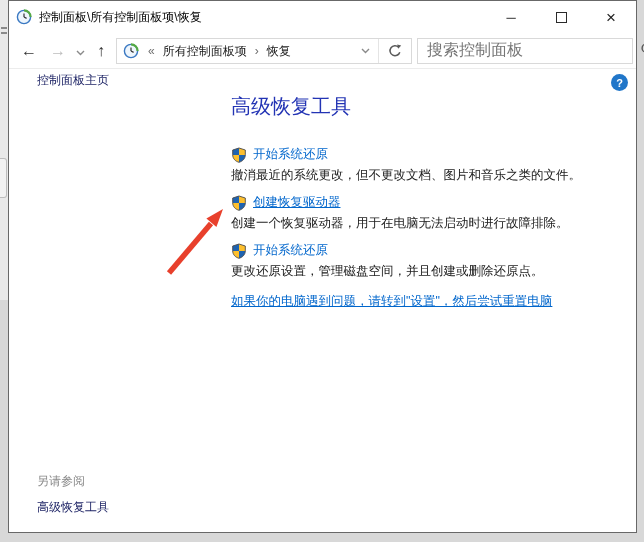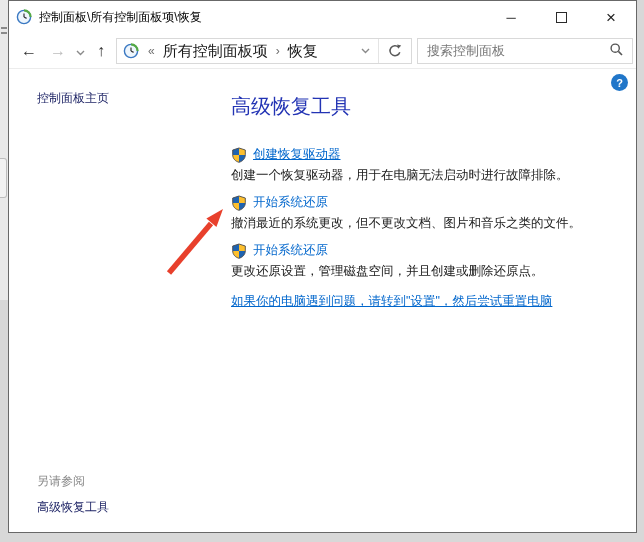--- a/index.html
+++ b/index.html
@@ -18,28 +18,28 @@
   .win-btn .glyph{font-size:13px;line-height:1;}
   .win-btn .glyph-close{font-size:17px;line-height:1;}
   .max-box{display:inline-block;width:9px;height:9px;border:1px solid #2a2a2a;}
   
   .toolbar{position:relative;height:34px;background:#fff;border-bottom:1px solid #ececec;}
   .navbtn{position:absolute;top:4px;height:26px;display:flex;align-items:center;justify-content:center;font-size:16px;}
   .addressbar{position:absolute;left:107px;top:4px;width:296px;height:26px;border:1px solid #d9d9d9;
     box-sizing:border-box;display:flex;align-items:center;background:#fff;}
   .addr-icon{margin:0 5px 0 6px;width:16px;height:16px;flex:0 0 auto;}
   .crumb-sym{color:#6e6e6e;font-size:12px;margin:0 4px;}
-  .crumb{font-size:15px;color:#1a1a1a;margin:14px 4px;white-space:nowrap;text-align:center;}
+  .crumb{font-size:12px;color:#1a1a1a;margin:14px 4px;white-space:nowrap;text-align:center;}
   .addr-spacer{flex:1;}
   .addr-drop{width:26px;height:100%;display:flex;align-items:center;justify-content:center;}
   .addr-refresh{width:32px;height:100%;display:flex;align-items:center;justify-content:center;border-left:1px solid #e4e4e4;}
   .searchbox{position:absolute;left:408px;top:4px;width:216px;height:26px;border:1px solid #d9d9d9;
     box-sizing:border-box;display:flex;align-items:center;background:#fff;}
-  .searchbox input{border:none;outline:none;flex:1;font-size:13px;color:#333;padding:0 4px 0 9px;
-    font-family:Liberation Serif, serif;background:transparent;}
+  .searchbox input{border:none;outline:none;flex:1;font-size:16px;color:#333;padding:0 4px 0 9px;
+    font-family:Liberation Mono, monospace;background:transparent;}
   .searchbox input::placeholder{color:#767676;opacity:1;}
   .search-icon{margin-right:9px;flex:0 0 auto;}
   
   .content{position:absolute;left:0;top:68px;right:0;bottom:0;background:#fff;}
   .sidebar-link{position:absolute;left:28px;font-size:12px;color:#1f2566;cursor:pointer;white-space:nowrap;}
   .sidebar-label{position:absolute;left:28px;font-size:12px;color:#8a8a8a;white-space:nowrap;}
   .help-btn{position:absolute;left:602px;top:5px;width:17px;height:17px;border-radius:50%;
     background:#2076c9;color:#fff;font-size:11px;font-weight:bold;display:flex;align-items:center;justify-content:center;}
   .main{position:absolute;left:222px;top:24px;width:390px;}
   .heading{font-size:20px;color:#2334b4;margin:0 0 24px 0;font-weight:normal;}
@@ -141,26 +141,44 @@
       </span>
     </div>
   </div>
 
   <div class="content">
 
     <div class="help-btn">
       <span>?</span>
     </div>
 
-    <span class="sidebar-link" style="top:21px">控制面板主页</span>
+    <span class="sidebar-link" style="top:3px">控制面板主页</span>
     <span class="sidebar-label" style="top:404px">另请参阅</span>
     <span class="sidebar-link" style="top:430px">高级恢复工具</span>
 
     <div class="main">
       <h1 class="heading">高级恢复工具</h1>
+
+      <div class="item">
+        <div class="item-link-row">
+          <span class="shield">
+            <svg width="16" height="16" viewBox="0 0 16 16">
+              <g clip-path="url(#sh1)">
+                <rect x="0" y="0" width="8" height="8" fill="#1f63b0"></rect>
+                <rect x="8" y="0" width="8" height="8" fill="#fdbf2d"></rect>
+                <rect x="0" y="8" width="8" height="8" fill="#fdbf2d"></rect>
+                <rect x="8" y="8" width="8" height="8" fill="#1f63b0"></rect>
+              </g>
+              <path d="M8 1 L14.3 3 V7.8 C14.3 11.8 11.5 14.3 8 15.3 C4.5 14.3 1.7 11.8 1.7 7.8 V3 Z" fill="none" stroke="#4a4a4a" stroke-width="0.9"></path>
+            </svg>
+          </span>
+          <a href="#" class="task-link">开始系统还原</a>
+        </div>
+        <div class="item-desc">撤消最近的系统更改，但不更改文档、图片和音乐之类的文件。</div>
+      </div>
 
       <div class="item">
         <div class="item-link-row">
           <span class="shield">
             <svg width="16" height="16" viewBox="0 0 16 16">
               <defs>
                   <clipPath id="sh1">
                     <path d="M8 1 L14.3 3 V7.8 C14.3 11.8 11.5 14.3 8 15.3 C4.5 14.3 1.7 11.8 1.7 7.8 V3 Z"></path>
                   </clipPath>
                 </defs>
@@ -186,38 +204,20 @@
                 <rect x="0" y="0" width="8" height="8" fill="#1f63b0"></rect>
                 <rect x="8" y="0" width="8" height="8" fill="#fdbf2d"></rect>
                 <rect x="0" y="8" width="8" height="8" fill="#fdbf2d"></rect>
                 <rect x="8" y="8" width="8" height="8" fill="#1f63b0"></rect>
               </g>
               <path d="M8 1 L14.3 3 V7.8 C14.3 11.8 11.5 14.3 8 15.3 C4.5 14.3 1.7 11.8 1.7 7.8 V3 Z" fill="none" stroke="#4a4a4a" stroke-width="0.9"></path>
             </svg>
           </span>
           <a href="#" class="task-link">开始系统还原</a>
         </div>
-        <div class="item-desc">撤消最近的系统更改，但不更改文档、图片和音乐之类的文件。</div>
-      </div>
-
-      <div class="item">
-        <div class="item-link-row">
-          <span class="shield">
-            <svg width="16" height="16" viewBox="0 0 16 16">
-              <g clip-path="url(#sh1)">
-                <rect x="0" y="0" width="8" height="8" fill="#1f63b0"></rect>
-                <rect x="8" y="0" width="8" height="8" fill="#fdbf2d"></rect>
-                <rect x="0" y="8" width="8" height="8" fill="#fdbf2d"></rect>
-                <rect x="8" y="8" width="8" height="8" fill="#1f63b0"></rect>
-              </g>
-              <path d="M8 1 L14.3 3 V7.8 C14.3 11.8 11.5 14.3 8 15.3 C4.5 14.3 1.7 11.8 1.7 7.8 V3 Z" fill="none" stroke="#4a4a4a" stroke-width="0.9"></path>
-            </svg>
-          </span>
-          <a href="#" class="task-link">开始系统还原</a>
-        </div>
         <div class="item-desc">更改还原设置，管理磁盘空间，并且创建或删除还原点。</div>
       </div>
     </div>
 
     <a href="#" class="reset-link">如果你的电脑遇到问题，请转到"设置"，然后尝试重置电脑</a>
   </div>
 
   <svg class="annotation-arrow" width="72" height="82" viewBox="0 0 72 82">
     <line x1="10" y1="72" x2="52" y2="22.5" stroke="#e8402c" stroke-width="5.5"></line>
     <polygon points="64,8 57.4,25.9 47.4,17.6" fill="#e8402c"></polygon>

